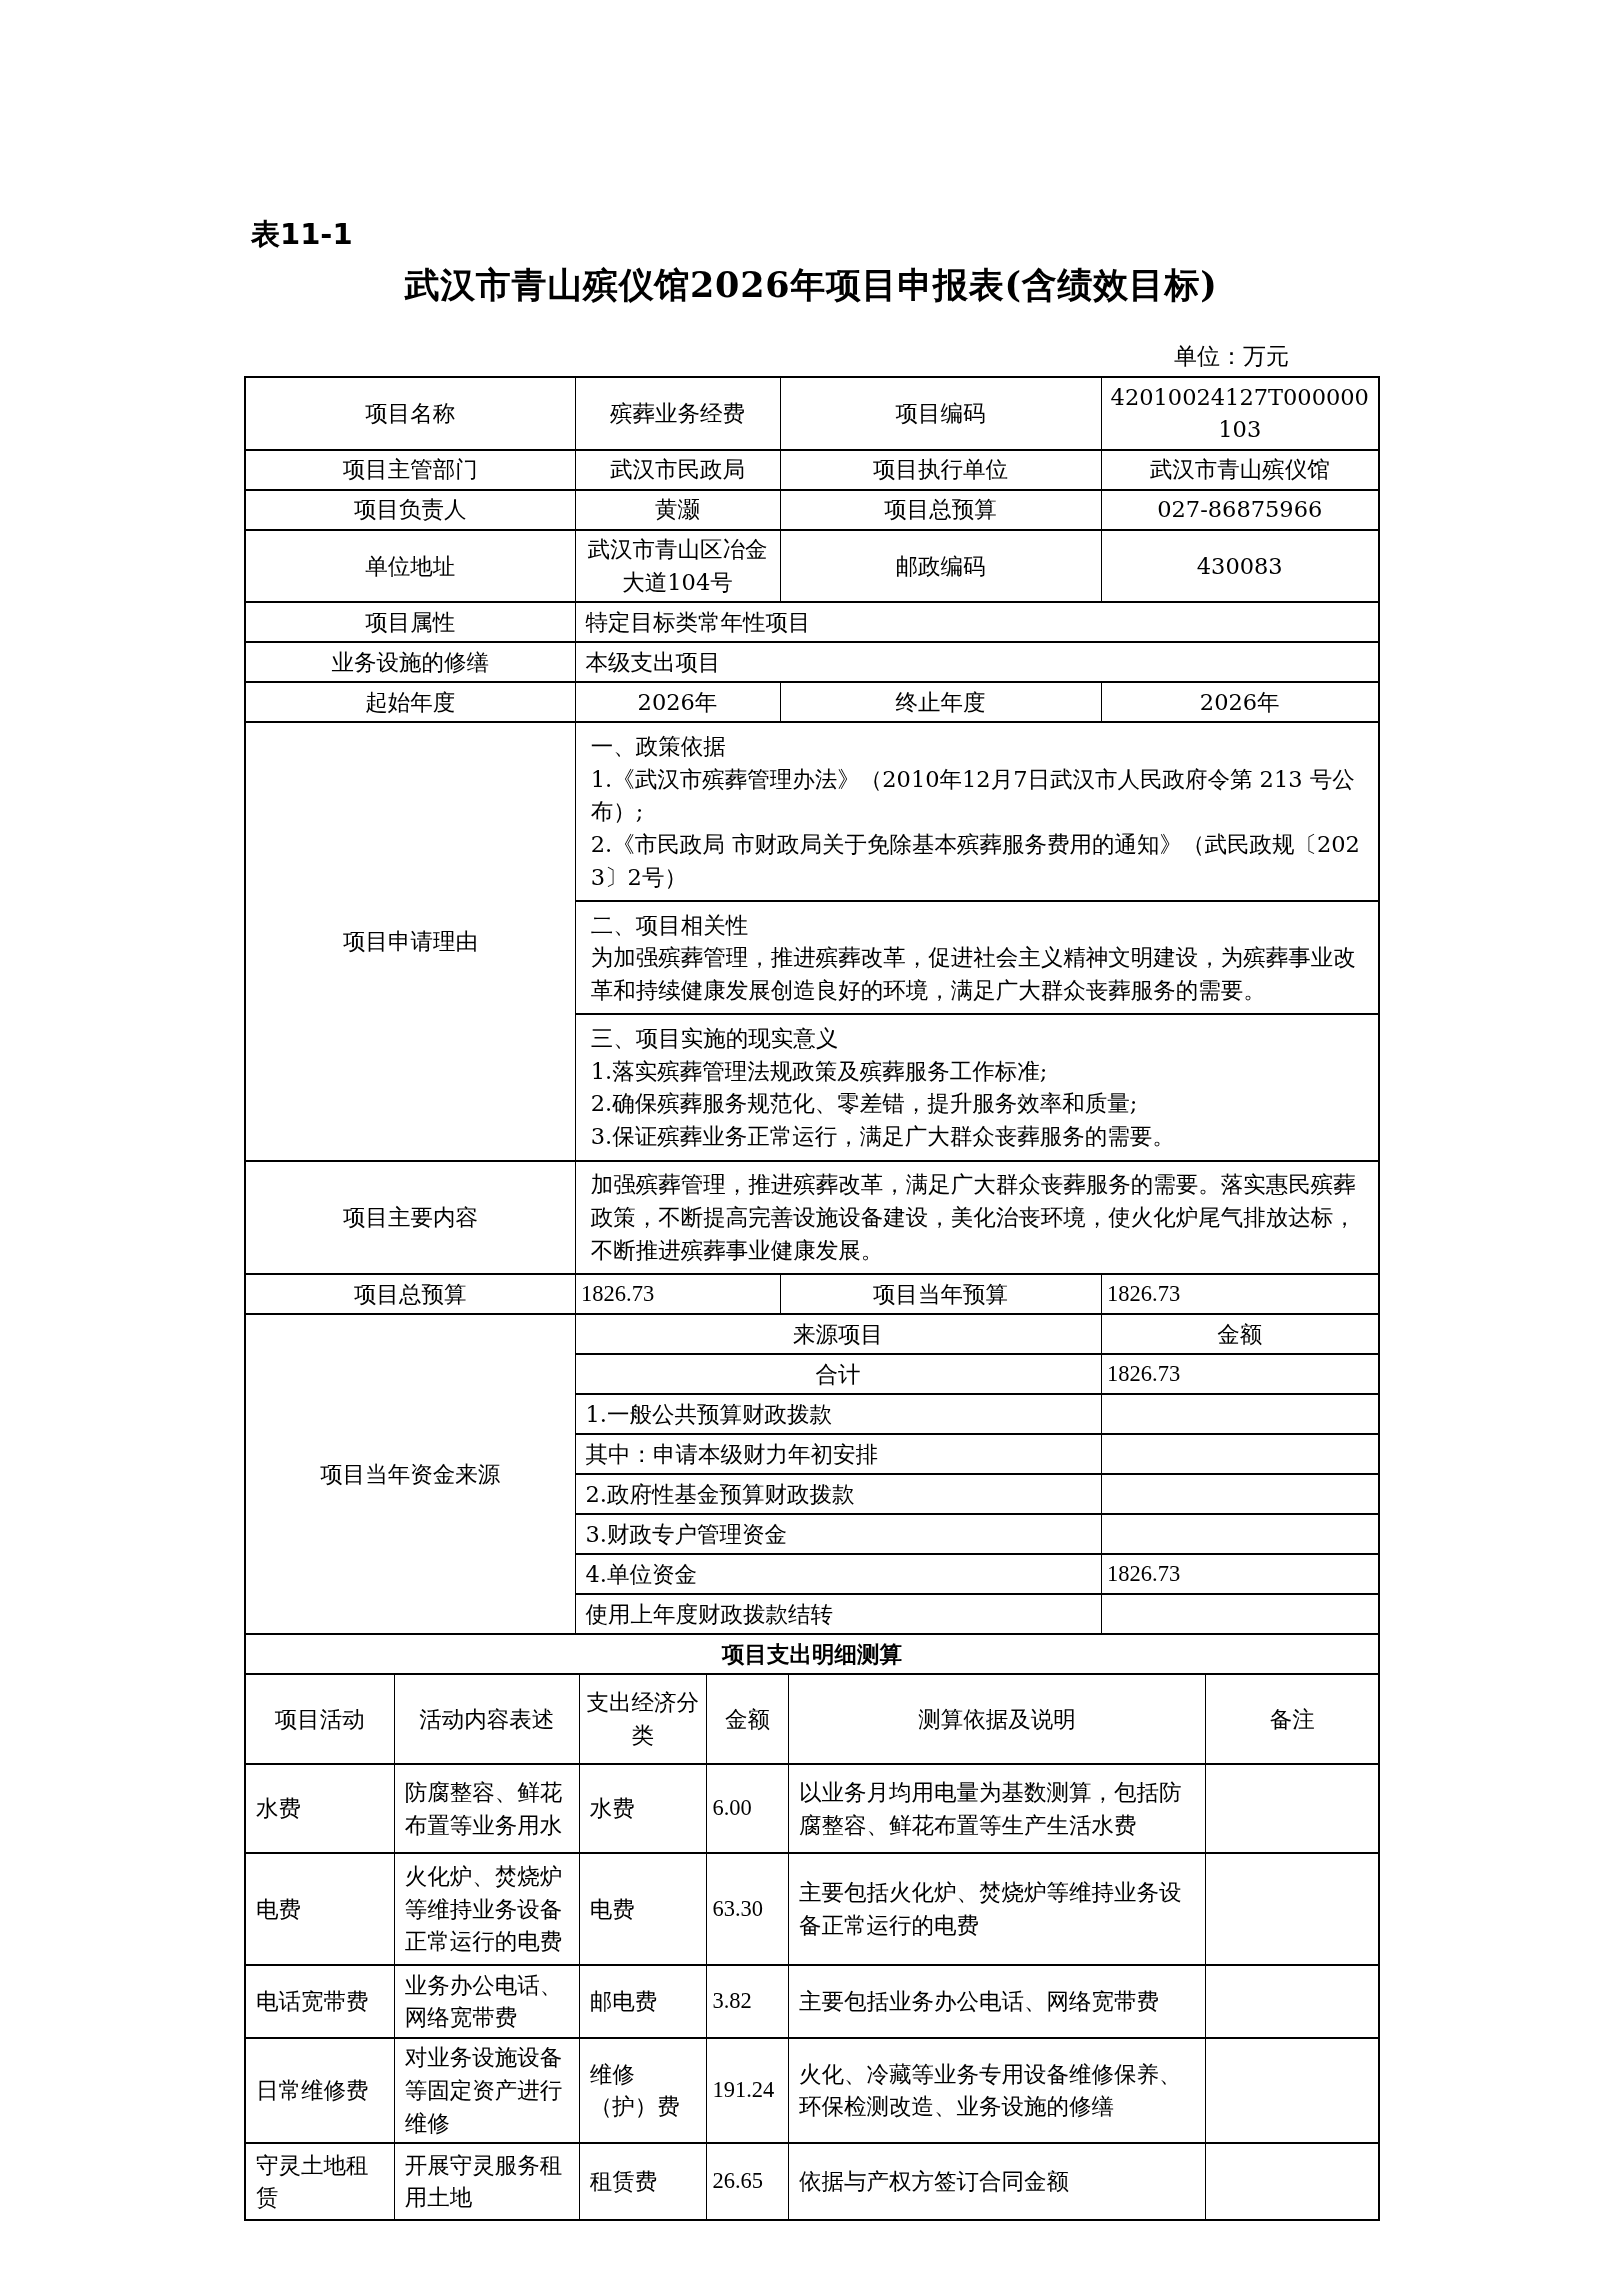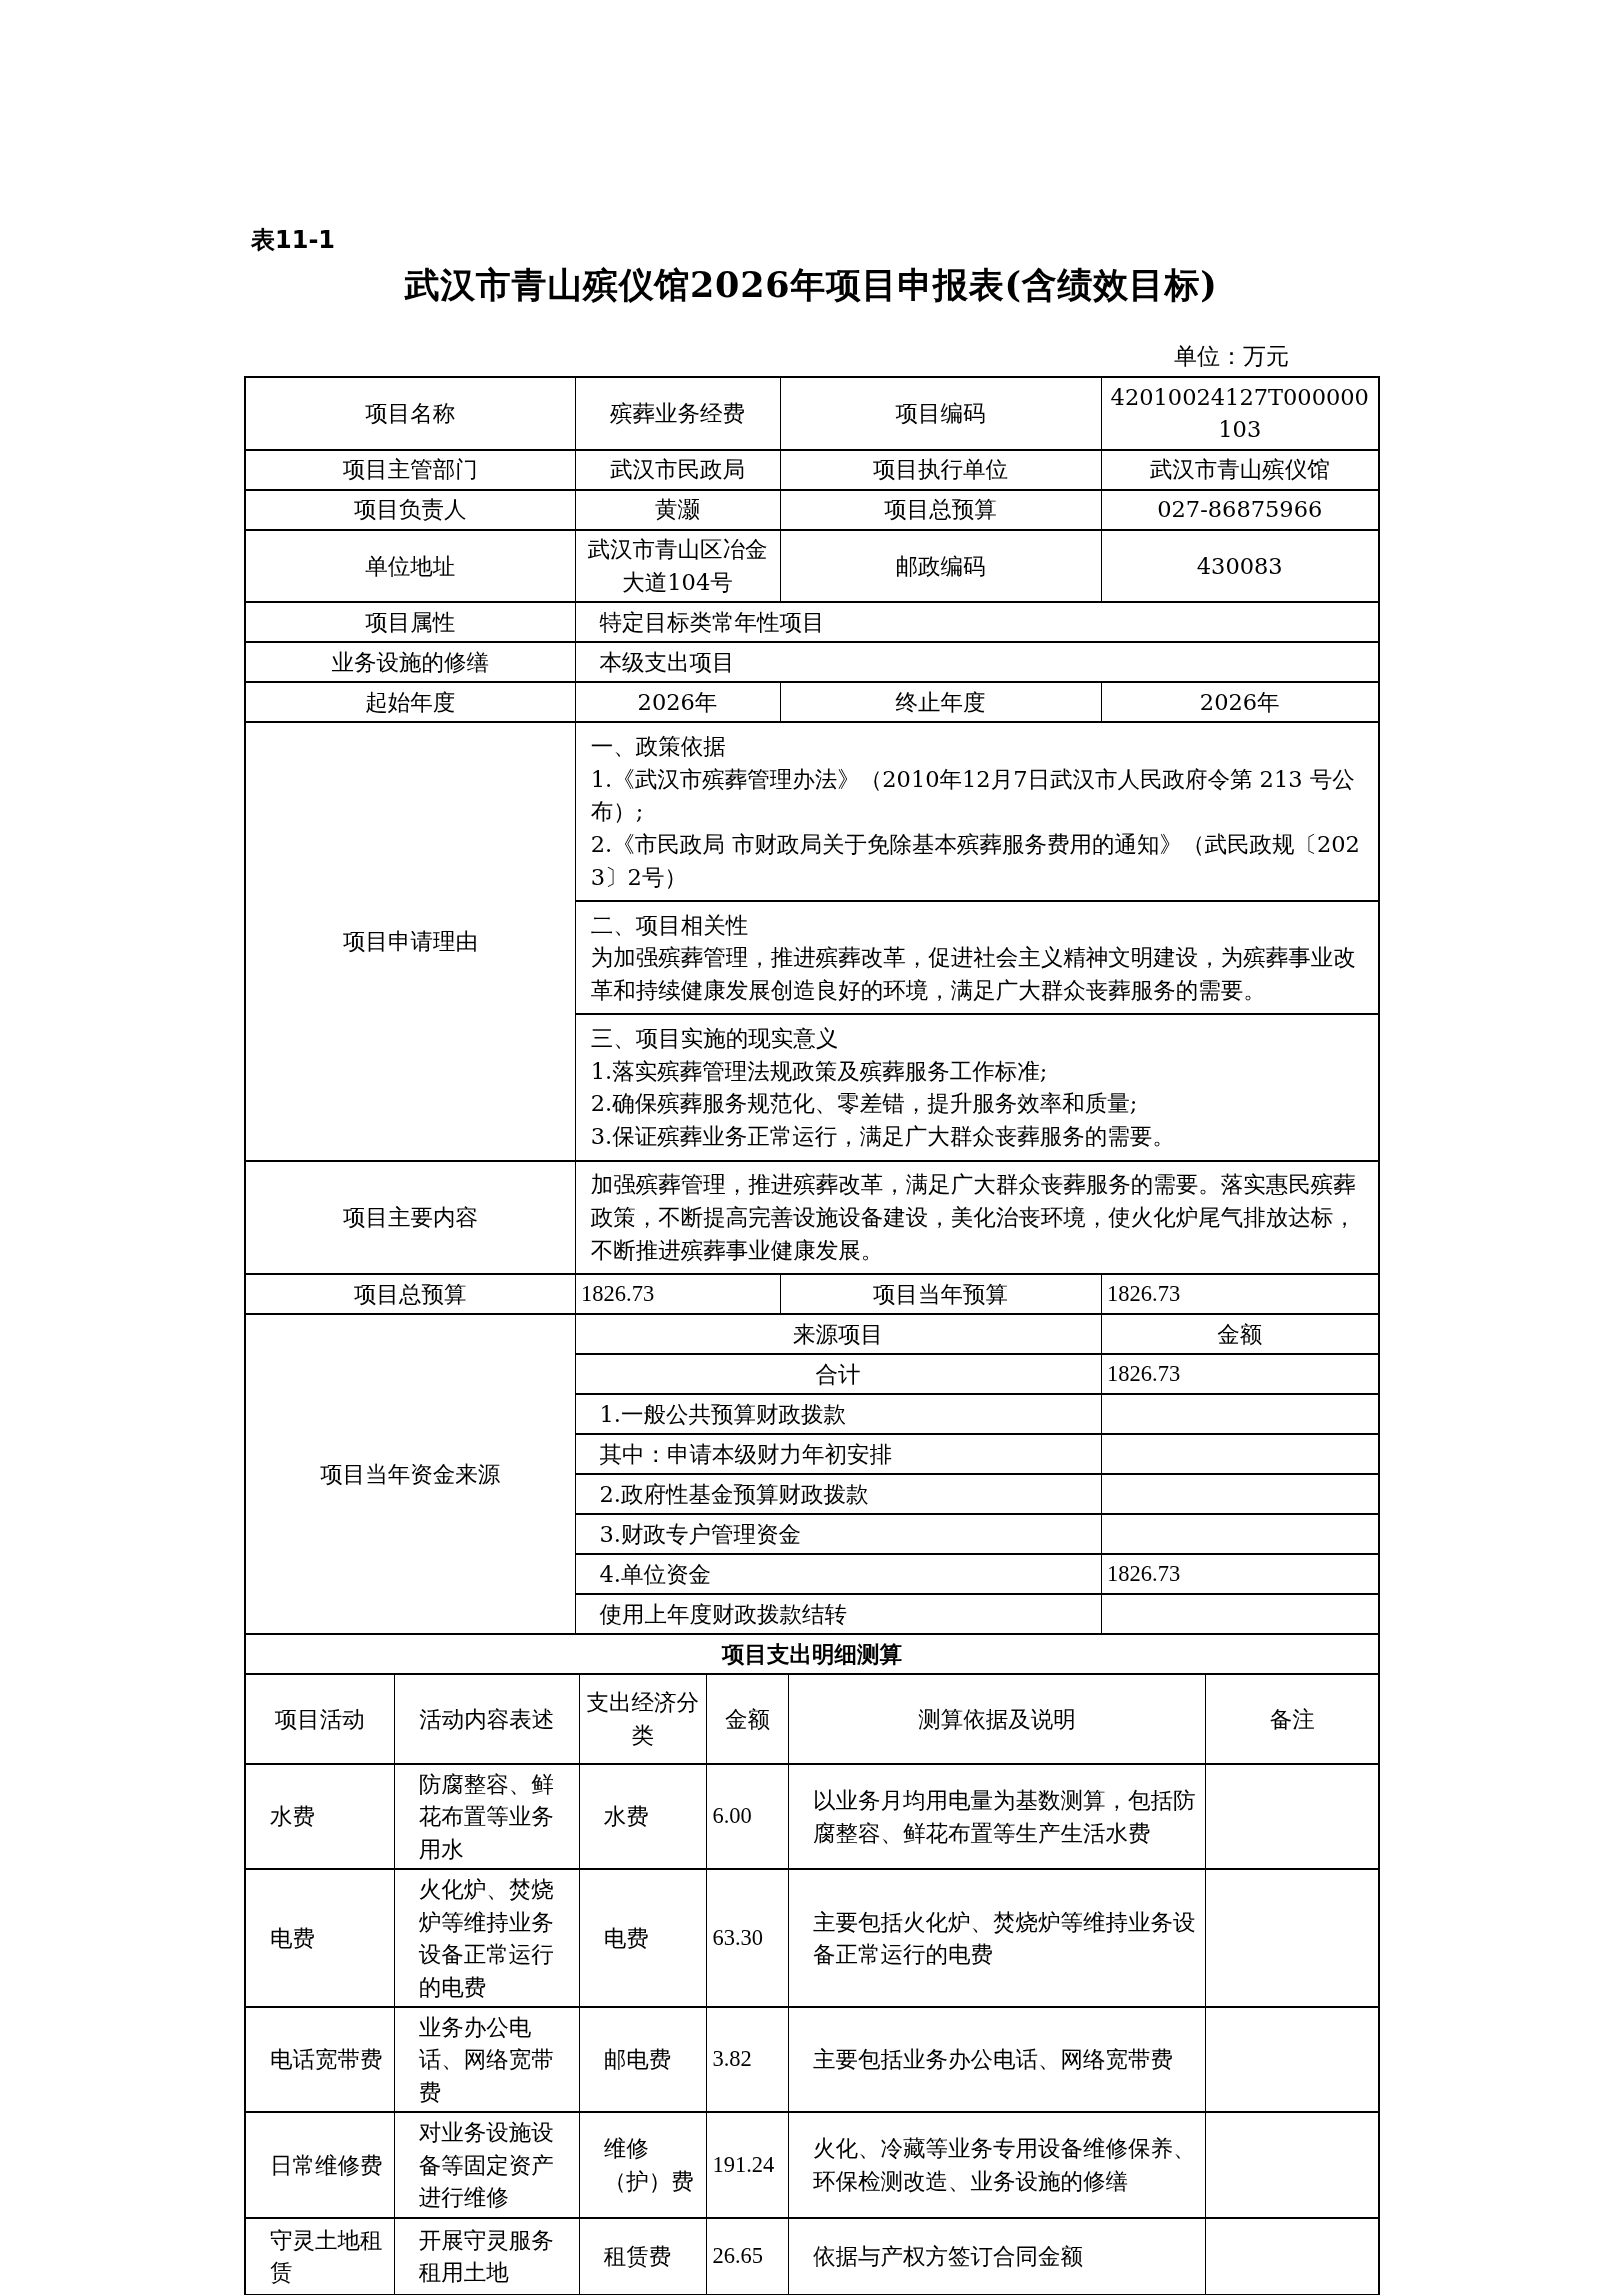--- a/index.html
+++ b/index.html
@@ -1,31 +1,31 @@
 <!DOCTYPE html>
 <html style="font-size:11px"><head>
 <meta charset="utf-8">
 <style>
   html,body{margin:0;padding:0;background:#fff;}
   .page{position:relative;width:1623px;height:2295px;background:#ffffff;color:#000;
         font-family:"DejaVu Serif","Liberation Serif",serif;font-size:22.5px;line-height:1.45;}
-  .sheet-label{position:absolute;top:223px;left:251px;font-size:24px;font-weight:bold;
+  .sheet-label{position:absolute;top:213px;left:251px;font-size:29px;font-weight:bold;
         font-family:"DejaVu Sans","Liberation Sans",sans-serif;}
   .doc-title{position:absolute;top:260px;left:244px;width:1134px;text-align:center;
         font-size:35px;font-weight:bold;letter-spacing:0.7px;}
   .unit-note{position:absolute;top:340px;left:244px;width:1134px;box-sizing:border-box;
         text-align:right;padding-right:89px;font-size:23px;}
   .tbl-wrap{position:absolute;top:376px;left:244px;width:1132px;border:2.7px solid #000;}
   table{width:1132px;table-layout:fixed;border-collapse:collapse;margin:0;}
   td{border:0 solid #000;border-right-width:1.4px;border-bottom-width:2px;
      padding:2.7px 5.5px;vertical-align:middle;word-break:break-all;overflow:hidden;}
   td:last-child{border-right-width:0;}
   tr.last td{border-bottom-width:0;}
   .c{text-align:center;}
-  .l{text-align:left;padding-left:24px;}
+  .l{text-align:left;padding-left:10px;}
   .r{text-align:left;padding-right:6.8px;font-family:Liberation Serif, serif;}
   .indent{}
   .txt{padding:6.8px 15px;text-align:left;}
   .bold{font-weight:bold;}
 </style>
 </head>
 <body>
 
 <div class="page">
 

